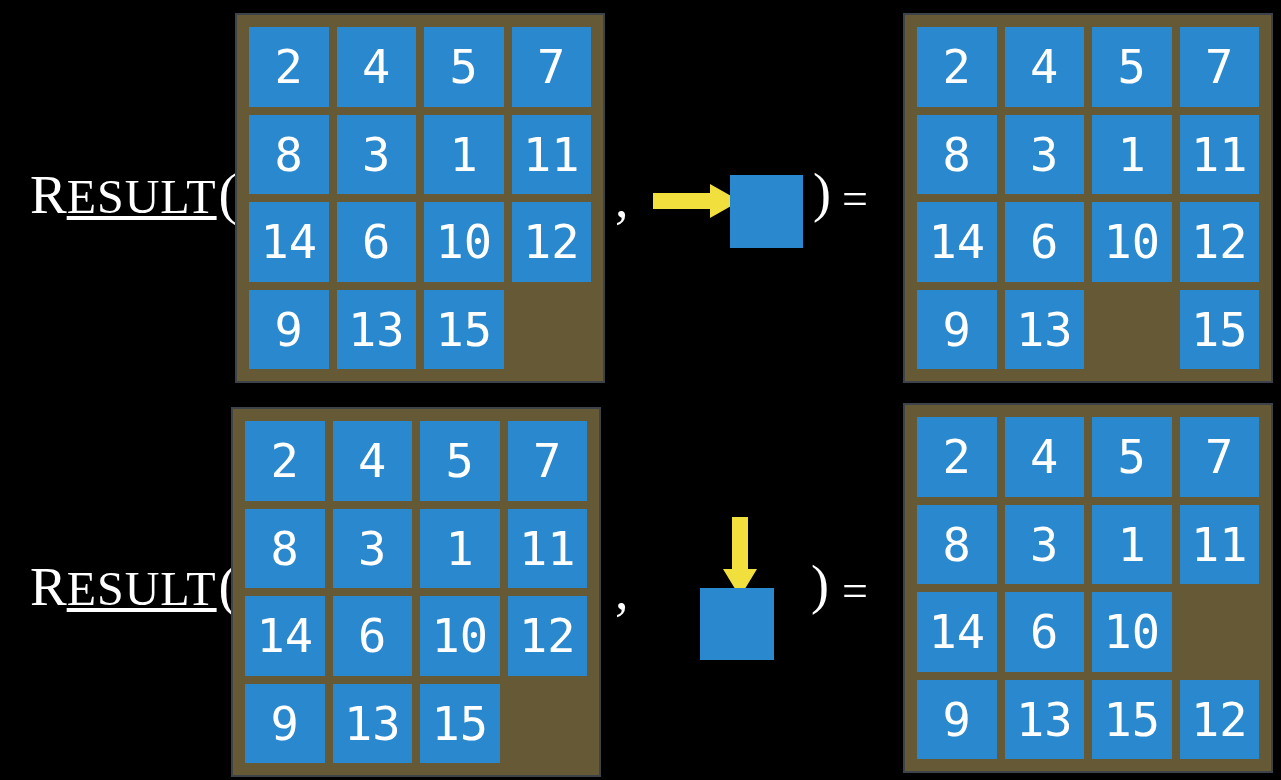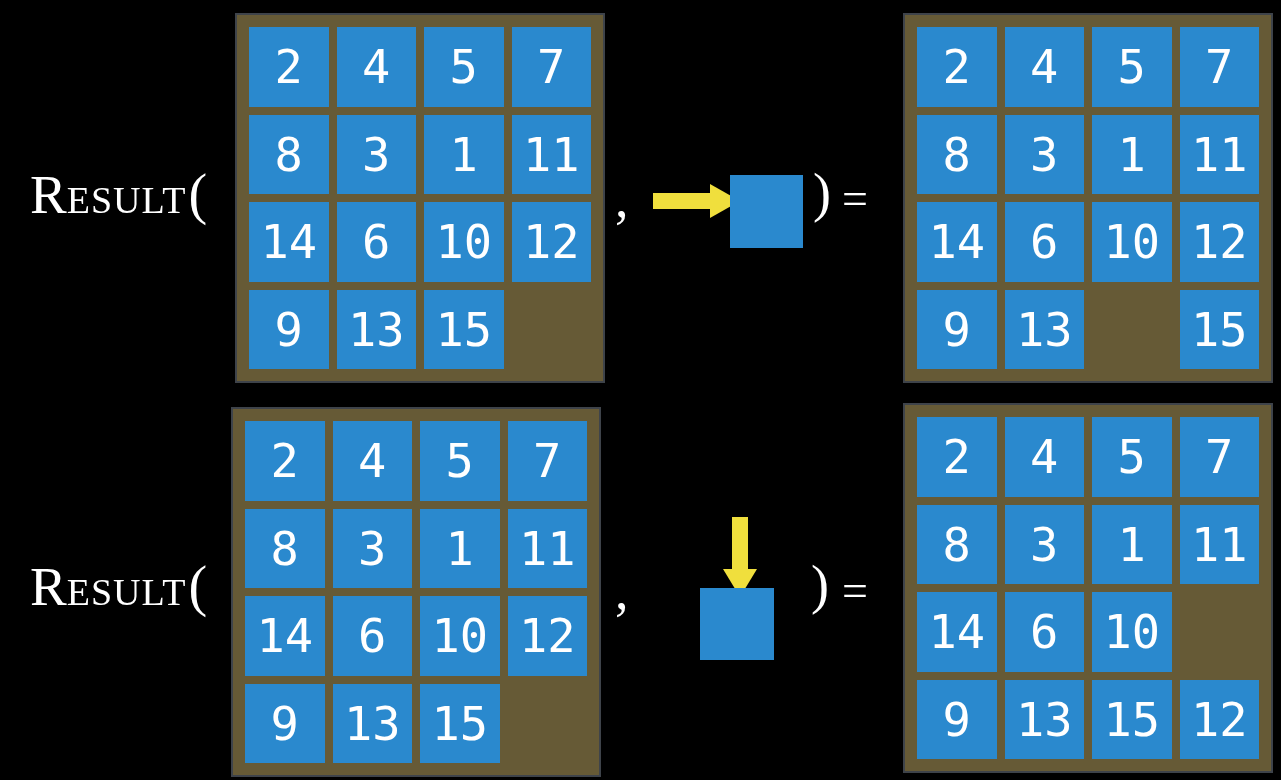--- a/index.html
+++ b/index.html
@@ -22,21 +22,21 @@
   }
 
   
   .fn{
     position:absolute;
     color:var(--text);
     white-space:nowrap;
     line-height:1;
   }
   .fn .cap{ font-size:55px; }
-  .fn .small{ font-size:38px; letter-spacing:1px; }
+  .fn .small{ font-size:48px; letter-spacing:1px;text-decoration:underline; }
   .fn .paren{ font-size:56px; margin-left:2px; }
   .fn.r1{ left:30px; top:166px; }
   .fn.r2{ left:30px; top:558px; }
 
   
   .sym{
     position:absolute;
     color:var(--text);
     line-height:1;
   }

